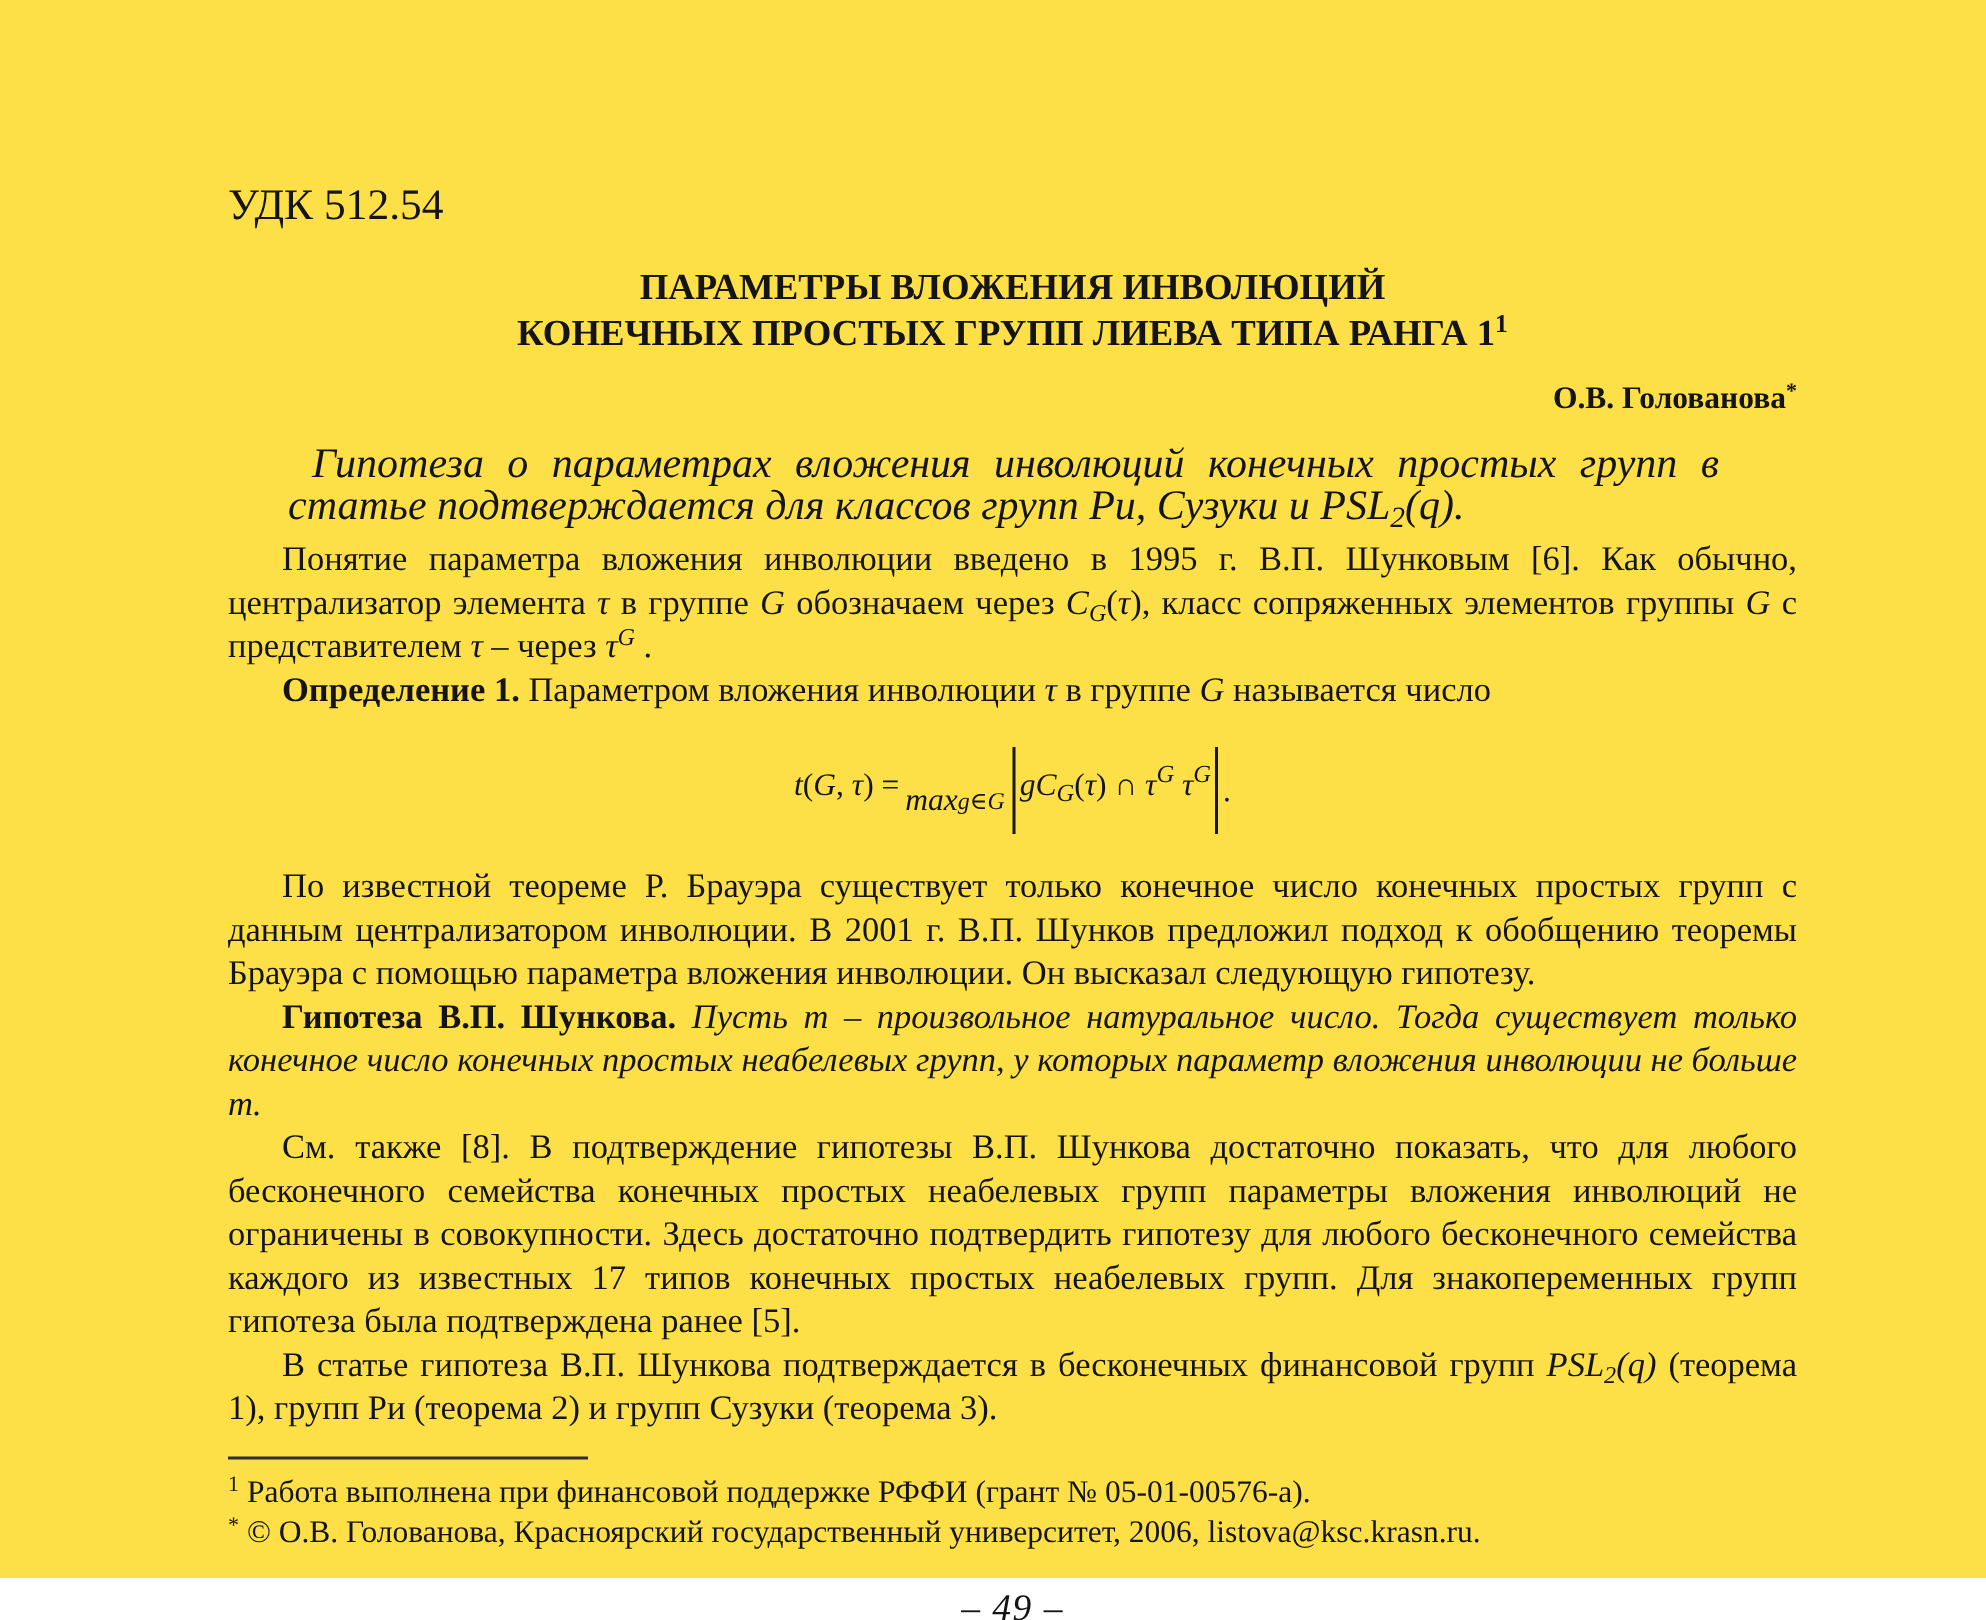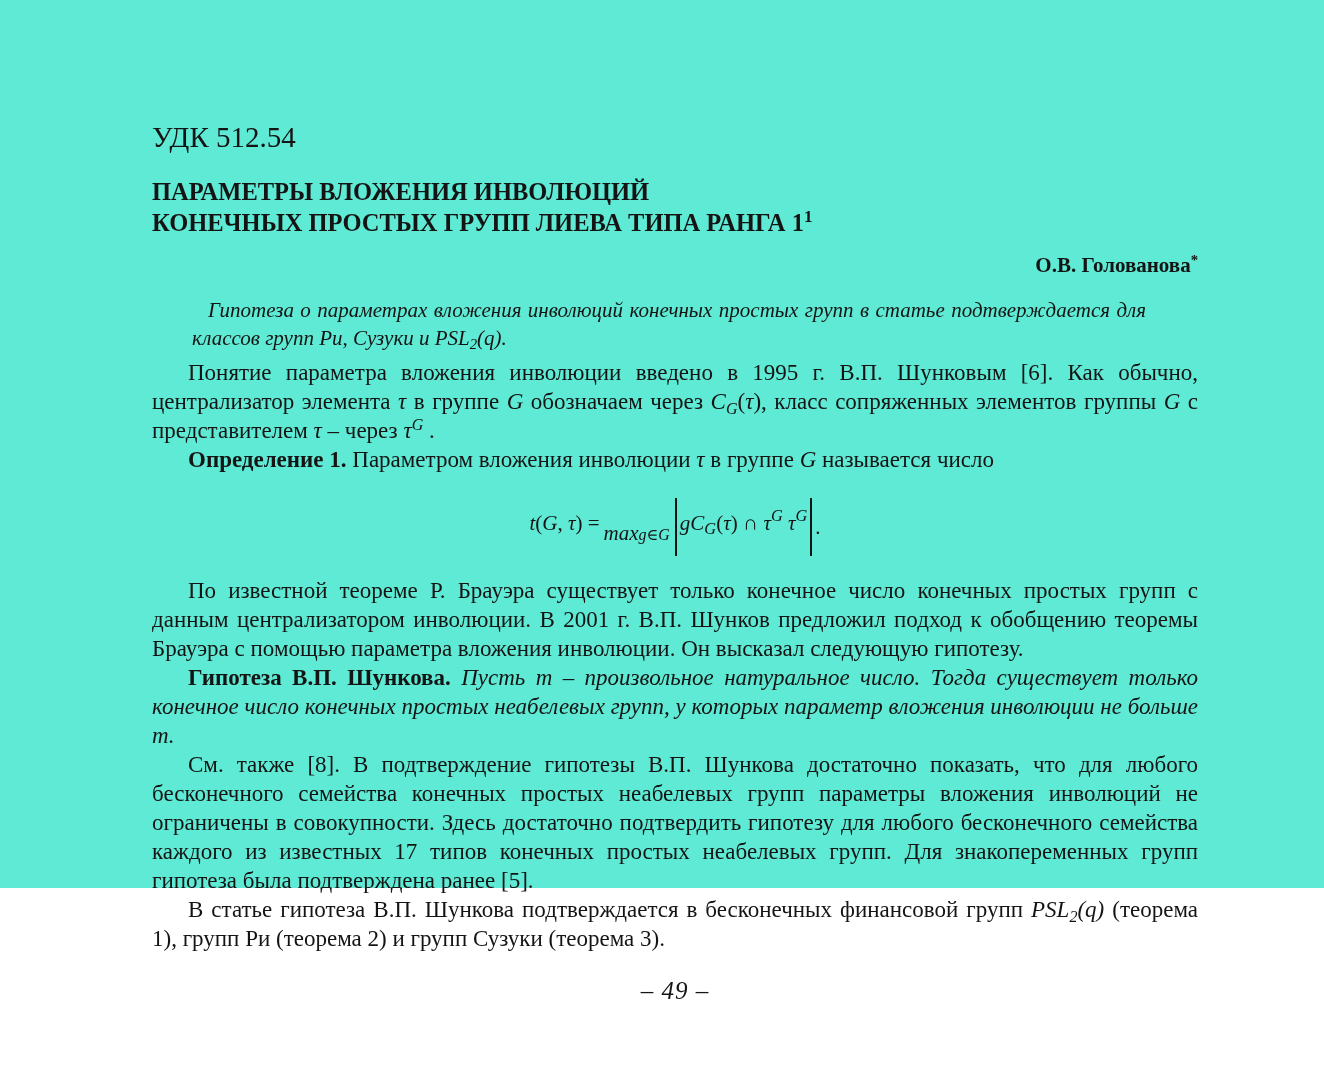--- a/index.html
+++ b/index.html
@@ -3,31 +3,31 @@
 <meta charset="utf-8">
 <style>
   html, body { margin: 0; padding: 0; }
   body {
     width: 1324px; height: 1080px;
     background: #ffffff;
     font-family: "Liberation Serif", "DejaVu Serif", serif;
     color: #141414;
     overflow: hidden;
   }
-  .page { position: relative; width: 1324px; height: 888px; background: #5eead4; }
+  .page { position: relative; width: 1324px; height: 1052px; background: #fde047; }
   .content { position: absolute; left: 152px; top: 120px; width: 1046px; }
 
   .udc { font-size: 29px; line-height: 34px; }
 
-  .title-block { text-align: left; font-weight: bold; font-size: 24.5px; line-height: 31px; margin-top: 22px; }
+  .title-block { text-align: center; font-weight: bold; font-size: 24.5px; line-height: 31px; margin-top: 22px; }
   .title-block sup { font-weight: bold; }
 
   .author-line { text-align: right; font-weight: bold; font-size: 21px; line-height: 30px; margin-top: 12px; }
 
-  .abstract { margin: 16px 52px 6px 40px; font-size: 21px; line-height: 28px; text-align: justify; text-indent: 16px; }
+  .abstract { margin: 16px 52px 6px 40px; font-size: 28px; line-height: 28px; text-align: justify; text-indent: 16px; }
 
   .par { margin: 0; font-size: 23px; line-height: 29px; text-align: justify; text-indent: 36px; }
   .body-block { margin-top: 4px; }
 
   sup { font-size: 0.7em; vertical-align: baseline; position: relative; top: -0.5em; line-height: 0; }
   sub { font-size: 0.7em; vertical-align: baseline; position: relative; top: 0.28em; line-height: 0; }
 
   .formula { display: flex; justify-content: center; align-items: center; margin: 12px 0 16px 0; font-size: 21px; height: 74px; }
   .formula sup { font-size: 0.78em; top: -0.55em; }
   .formula sub { font-size: 0.78em; }
@@ -76,17 +76,22 @@
         <span class="vbar"></span>
         <span class="f-end"><span> .</span></span>
       </div>
 
       <p class="par"><span>По известной теореме Р. Брауэра существует только конечное число конечных простых групп с данным централизатором инволюции. В 2001 г. В.П. Шунков предложил подход к обобщению теоремы Брауэра с помощью параметра вложения инволюции. Он высказал следующую гипотезу.</span></p>
       <p class="par"><span style="font-weight: bold;">Гипотеза В.П. Шункова.</span><span style="font-style: italic;"> Пусть </span><span style="font-style: italic;">m</span><span style="font-style: italic;"> – произвольное натуральное число. Тогда существует только конечное число конечных простых неабелевых групп, у которых параметр вложения инволюции не больше </span><span style="font-style: italic;">m</span><span style="font-style: italic;">.</span></p>
       <p class="par"><span>См. также [8]. В подтверждение гипотезы В.П. Шункова достаточно показать, что для любого бесконечного семейства конечных простых неабелевых групп параметры вложения инволюций не ограничены в совокупности. Здесь достаточно подтвердить гипотезу для любого бесконечного семейства каждого из известных 17 типов конечных простых неабелевых групп. Для знакопеременных групп гипотеза была подтверждена ранее [5].</span></p>
       <p class="par"><span>В статье гипотеза В.П. Шункова подтверждается в бесконечных финансовой групп </span><span style="font-style: italic;">PSL</span><sub style="font-style: italic;">2</sub><span style="font-style: italic;">(q)</span><span> (теорема 1), групп Ри (теорема 2) и групп Сузуки (теорема 3).</span></p>
     </div>
 
+    <div class="footnote-block">
+      <div class="fn-divider"></div>
+      <p class="fn"><sup>1</sup><span> Работа выполнена при финансовой поддержке РФФИ (грант № 05-01-00576-а).</span></p>
+      <p class="fn"><sup>*</sup><span> ©  О.В. Голованова, Красноярский государственный университет, 2006, listova@ksc.krasn.ru.</span></p>
+    </div>
 
     <div class="page-number">– 49 –</div>
 
   </div>
 </div>
 
 </body></html>

